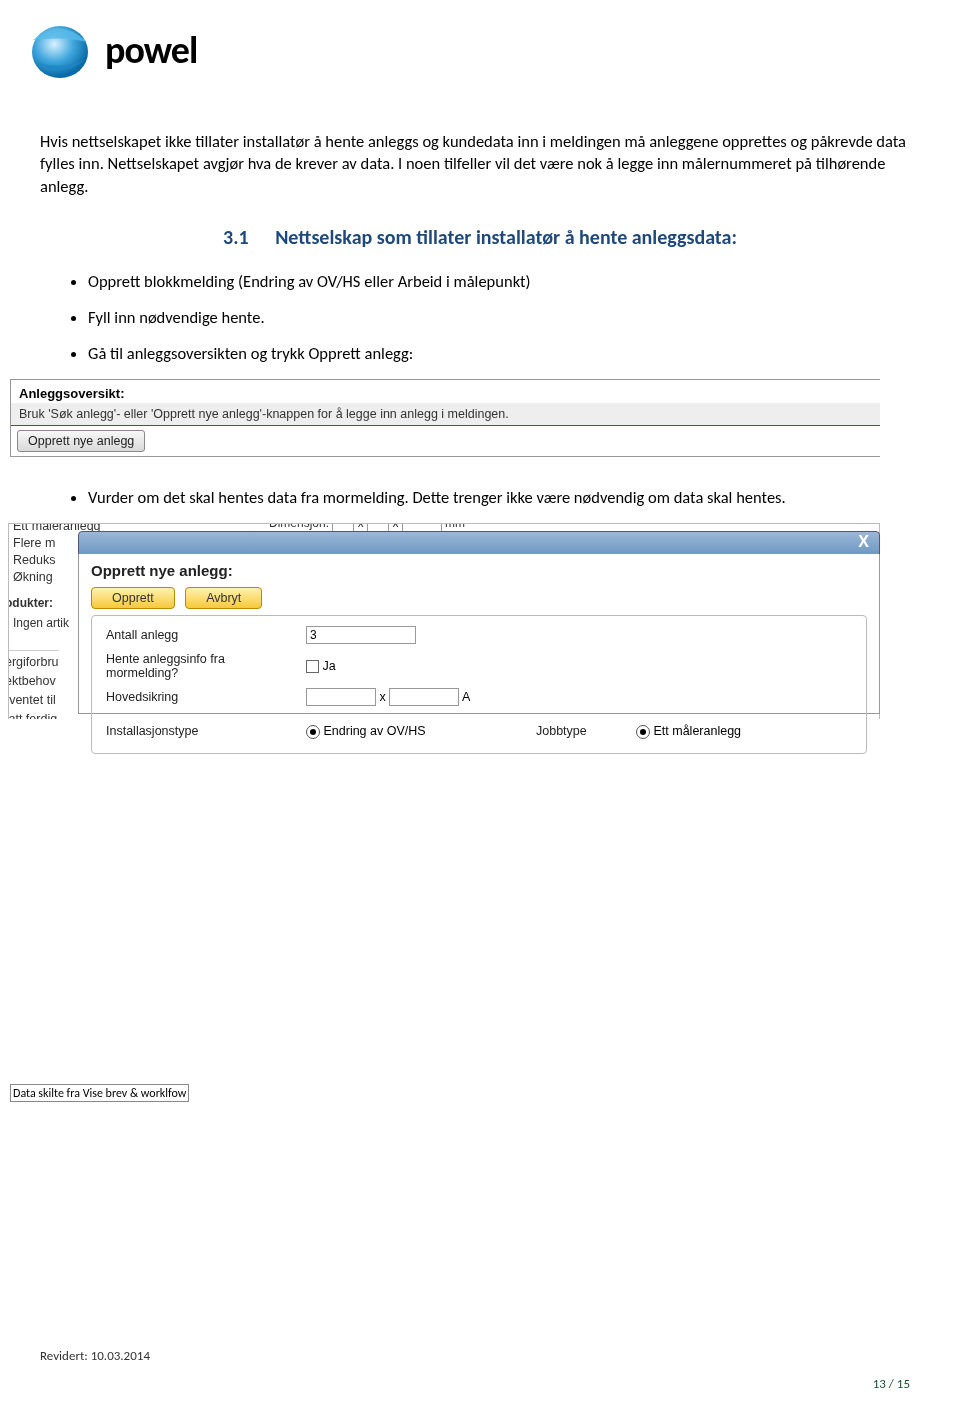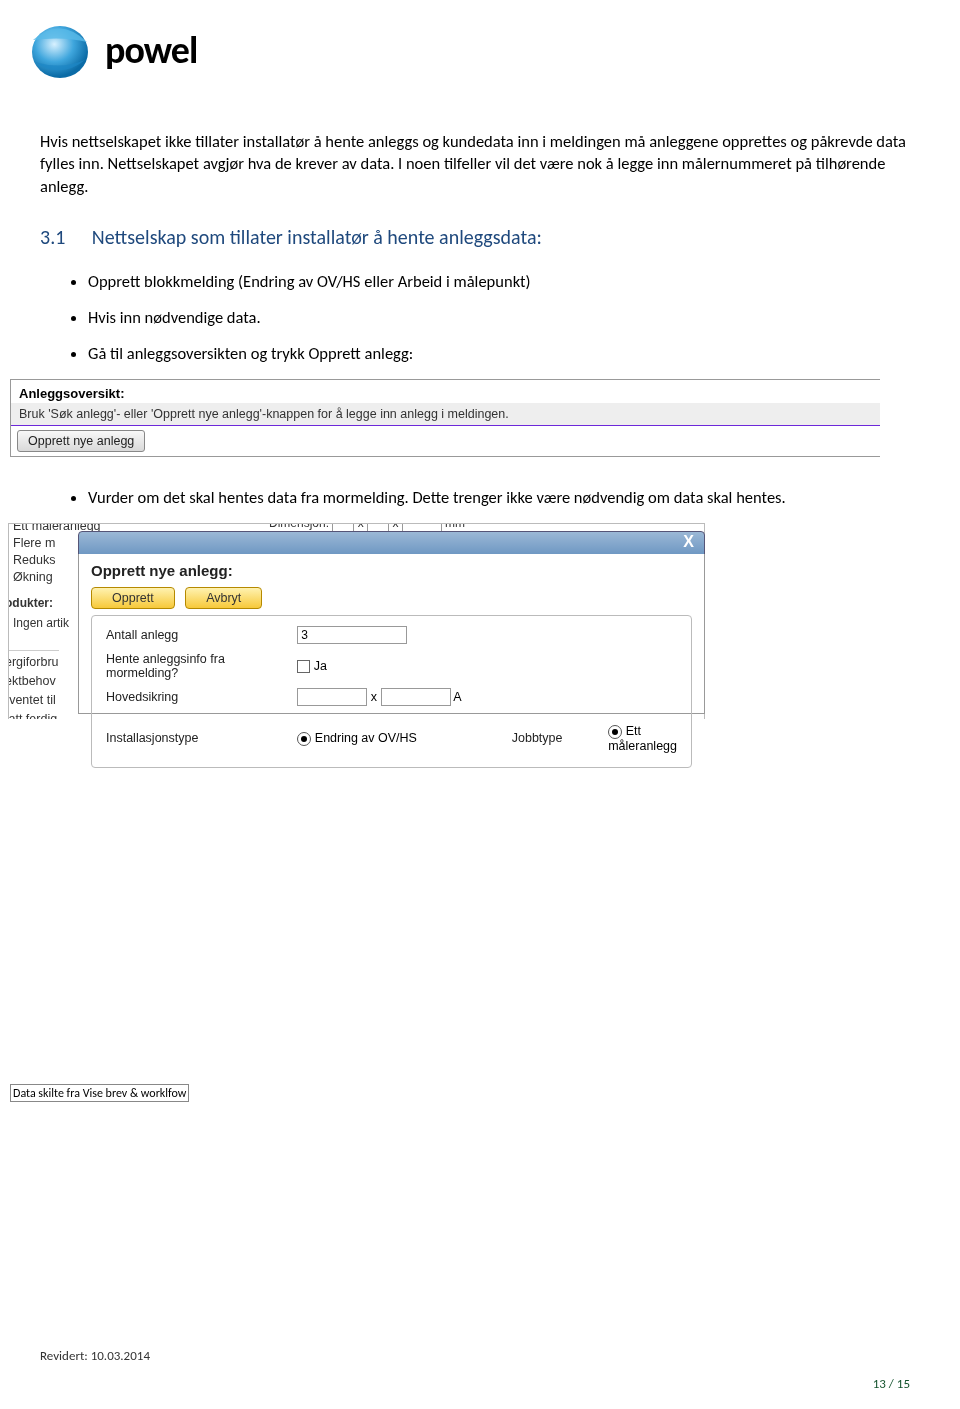--- a/index.html
+++ b/index.html
@@ -31,23 +31,24 @@
     letter-spacing: -1px;
   }
   .para {
     font-size: 16.5px;
     line-height: 1.35;
     margin-bottom: 28px;
   }
   .section-heading {
     color: #1f497d;
     font-size: 20px;
-    font-weight: normal;
+    font-weight: bold;
     margin-top: 12px;
     margin-bottom: 22px;
+    text-align: center;
   }
   .section-heading .num { margin-right: 22px; }
   ul.bullets {
     list-style: disc;
     padding-left: 48px;
     font-size: 16.5px;
   }
   ul.bullets li { margin-bottom: 16px; }
 
   
@@ -79,21 +80,21 @@
     border-radius: 3px;
     padding: 3px 10px;
     font-size: 12.5px;
     margin: 4px 6px;
     color: #222;
   }
 
   
   .shot2-outer {
     margin-left: -32px;
-    width: 697px;
+    width: 872px;
     font-family: Arial, sans-serif;
     position: relative;
   }
   .bg-frag {
     font-size: 12.5px;
     color: #333;
     position: relative;
     height: 196px;
     background: #fff;
     border: 1px solid #bbb;
@@ -240,21 +241,21 @@
 
 <p class="para">Hvis nettselskapet ikke tillater installatør å hente anleggs og kundedata inn i meldingen må anleggene opprettes og påkrevde data fylles inn. Nettselskapet avgjør hva de krever av data. I noen tilfeller vil det være nok å legge inn målernummeret på tilhørende anlegg.</p>
 
 <h2 class="section-heading">
   <span class="num">3.1</span>
   <span>Nettselskap som tillater installatør å hente anleggsdata:</span>
 </h2>
 
 <ul class="bullets">
   <li>Opprett blokkmelding (Endring av OV/HS eller Arbeid i målepunkt)</li>
-  <li>Hvis inn nødvendige data.</li>
+  <li>Fyll inn nødvendige hente.</li>
   <li>Gå til anleggsoversikten og trykk Opprett anlegg:</li>
 </ul>
 
 <div class="shot1">
   <div class="title">Anleggsoversikt:</div>
   <div class="hint-wrap">
     <div class="hint">Bruk 'Søk anlegg'- eller 'Opprett nye anlegg'-knappen for å legge inn anlegg i meldingen.</div>
   </div>
   <span class="btn-grey">Opprett nye anlegg</span>
 </div>

